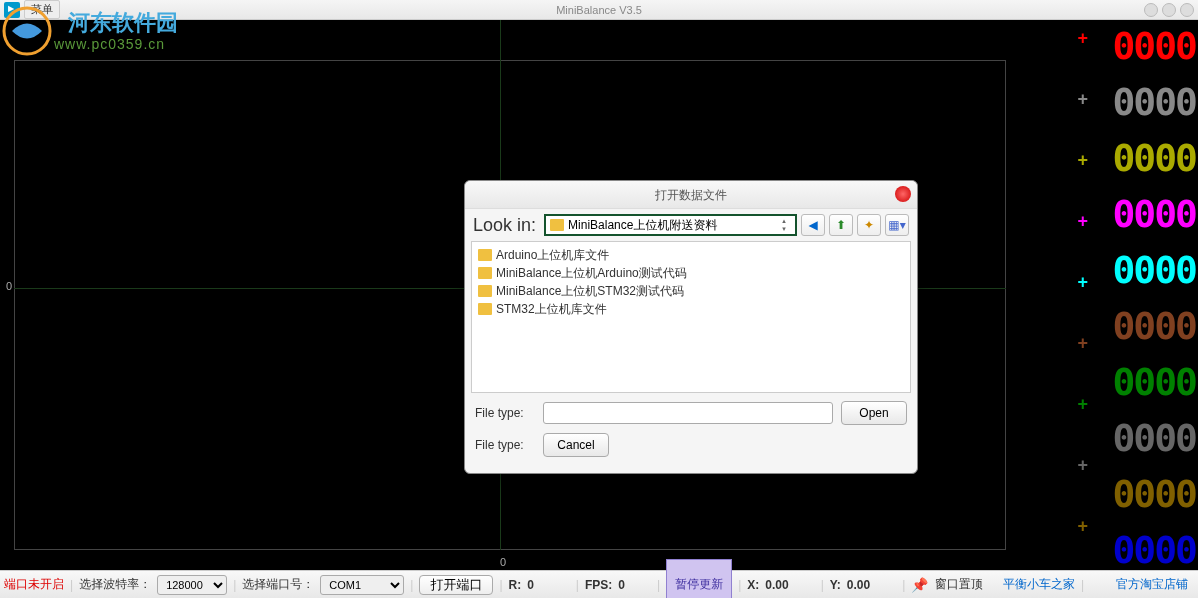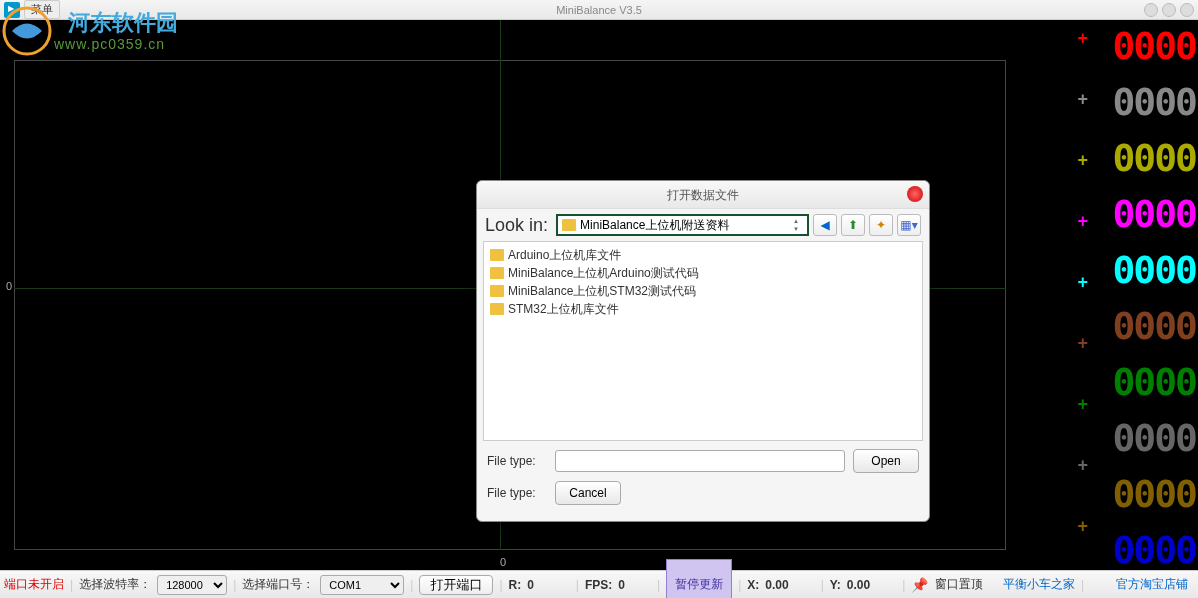--- a/index.html
+++ b/index.html
@@ -43,31 +43,31 @@
 .status-label { color: #333; }
 .status-select { height: 20px; font-size: 11px; border: 1px solid #aaa; border-radius: 3px; padding: 0 4px; }
 .status-btn { height: 20px; font-size: 13px; padding: 0 10px; border: 1px solid #aaa; border-radius: 4px; background: linear-gradient(#fff,#eee); cursor: pointer; }
 .status-val { color: #333; font-weight: bold; }
 .status-pause { background: #d0c4f0; color: #4030a0; padding: 16px 8px; border: 1px solid #9080d0; cursor: pointer; }
 .status-pin { color: #c00; font-size: 14px; }
 .status-link { color: #0066cc; cursor: pointer; }
 .spacer { flex: 1; }
 
 
-.dialog { position: absolute; top: 180px; left: 476px; width: 454px; background: #f5f5f5; border: 1px solid #888; border-radius: 6px; box-shadow: 0 4px 20px rgba(0,0,0,0.5); z-index: 100; }
+.dialog { position: absolute; top: 180px; left: 464px; width: 454px; background: #f5f5f5; border: 1px solid #888; border-radius: 6px; box-shadow: 0 4px 20px rgba(0,0,0,0.5); z-index: 100; }
 .dialog-title { height: 28px; background: linear-gradient(#f8f8f8,#e8e8e8); border-bottom: 1px solid #ddd; border-radius: 6px 6px 0 0; text-align: center; line-height: 28px; font-size: 12px; color: #555; position: relative; }
 .dialog-close { position: absolute; right: 6px; top: 5px; width: 16px; height: 16px; border-radius: 50%; background: radial-gradient(#ff6666,#cc0000); cursor: pointer; }
 .dialog-toolbar { height: 32px; display: flex; align-items: center; padding: 0 8px; gap: 4px; }
 .dialog-toolbar label { font-size: 18px; color: #333; margin-right: 4px; }
 .dialog-lookin { flex: 1; height: 22px; border: 2px solid #14532d; background: #fff; display: flex; align-items: center; padding: 0 4px; font-size: 12px; }
 .dialog-lookin .folder-icon { width: 14px; height: 12px; background: #f0c040; border-radius: 1px; margin-right: 4px; }
 .dialog-lookin .spin { margin-left: auto; width: 14px; display: flex; flex-direction: column; }
 .dialog-lookin .spin span { height: 8px; font-size: 7px; text-align: center; color: #666; cursor: pointer; }
 .tb-btn { width: 24px; height: 22px; border: 1px solid #bbb; border-radius: 3px; background: linear-gradient(#fff,#eee); display: flex; align-items: center; justify-content: center; cursor: pointer; font-size: 12px; }
-.dialog-filelist { height: 200px; background: #fff; margin: 0 6px; border: 1px solid #ccc; padding: 4px; overflow: auto; text-align: center; }
+.dialog-filelist { height: 152px; background: #fff; margin: 0 6px; border: 1px solid #ccc; padding: 4px; overflow: auto; text-align: center; }
 .file-item { display: flex; align-items: center; height: 18px; font-size: 12px; color: #333; cursor: pointer; padding: 0 2px; }
 .file-item .folder-icon { width: 14px; height: 12px; background: #f0c040; border-radius: 1px; margin-right: 4px; }
 .dialog-bottom { padding: 8px 10px; }
 .dialog-row { display: flex; align-items: center; margin-bottom: 8px; gap: 8px; }
 .dialog-row label { width: 60px; font-size: 12px; color: #333; }
 .dialog-input { flex: 1; height: 22px; border: 1px solid #aaa; border-radius: 3px; padding: 0 6px; font-size: 12px; }
 .dialog-select { flex: 1; height: 22px; border: 1px solid #aaa; border-radius: 3px; background: #fff; display: flex; align-items: center; padding: 0 6px; font-size: 12px; position: relative; }
 .dialog-select .spin { position: absolute; right: 2px; width: 14px; display: flex; flex-direction: column; }
 .dialog-select .spin span { height: 8px; font-size: 7px; text-align: center; color: #666; cursor: pointer; }
 .dialog-btn { width: 66px; height: 24px; border: 1px solid #aaa; border-radius: 4px; background: linear-gradient(#fff,#e8e8e8); font-size: 12px; cursor: pointer; }

